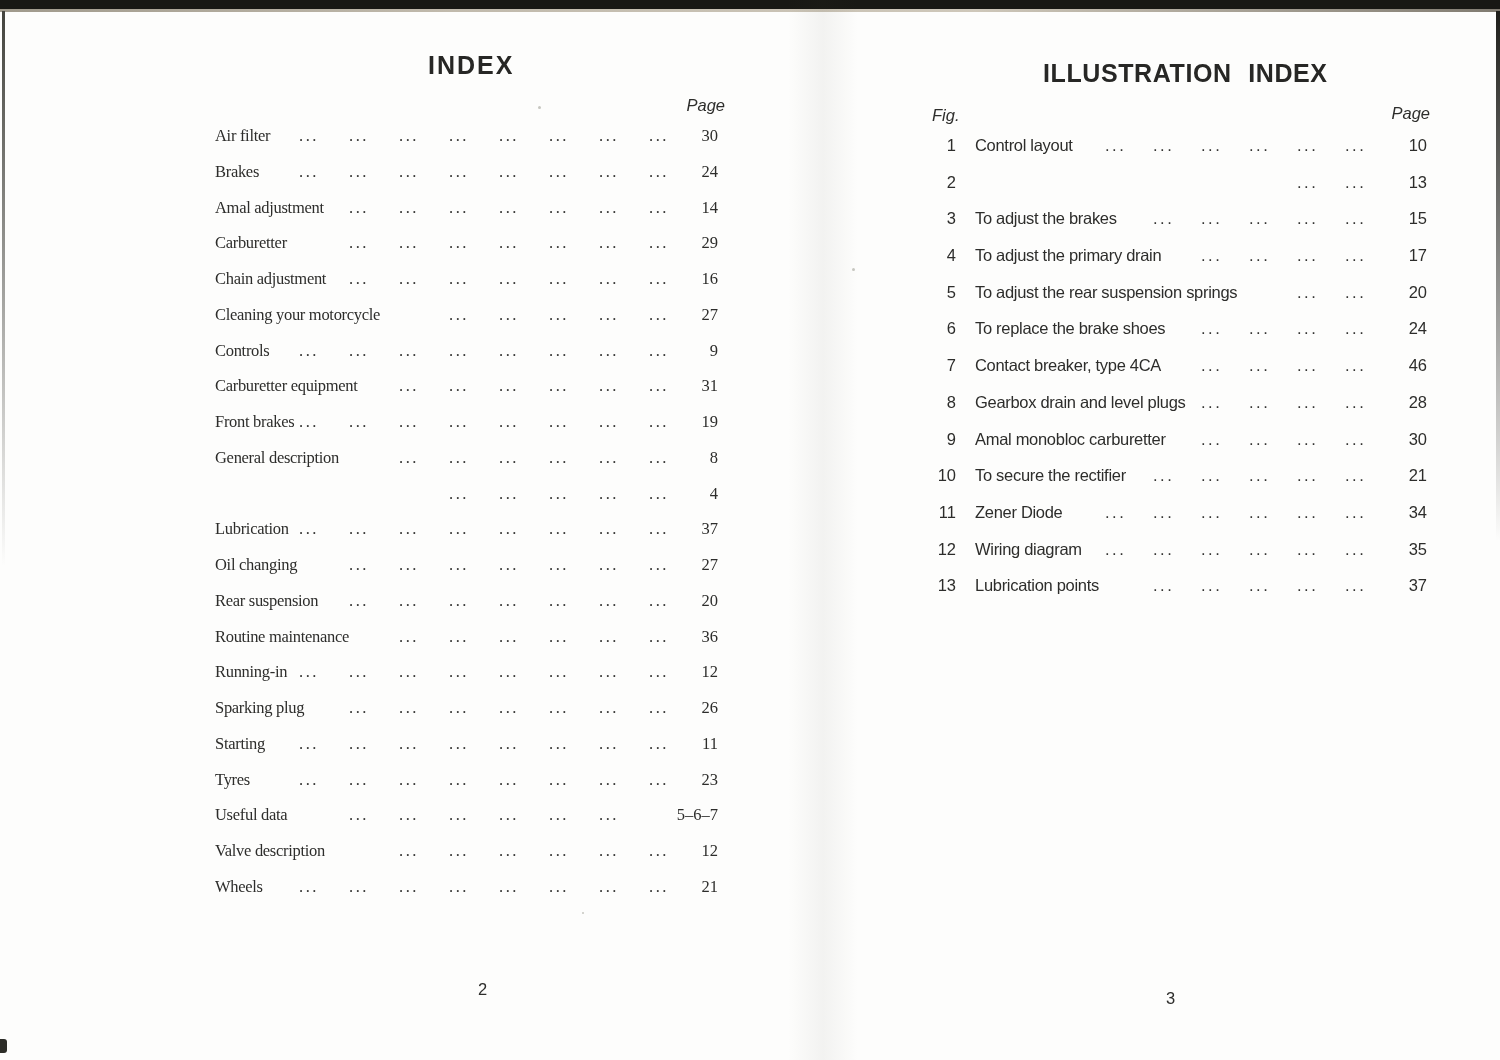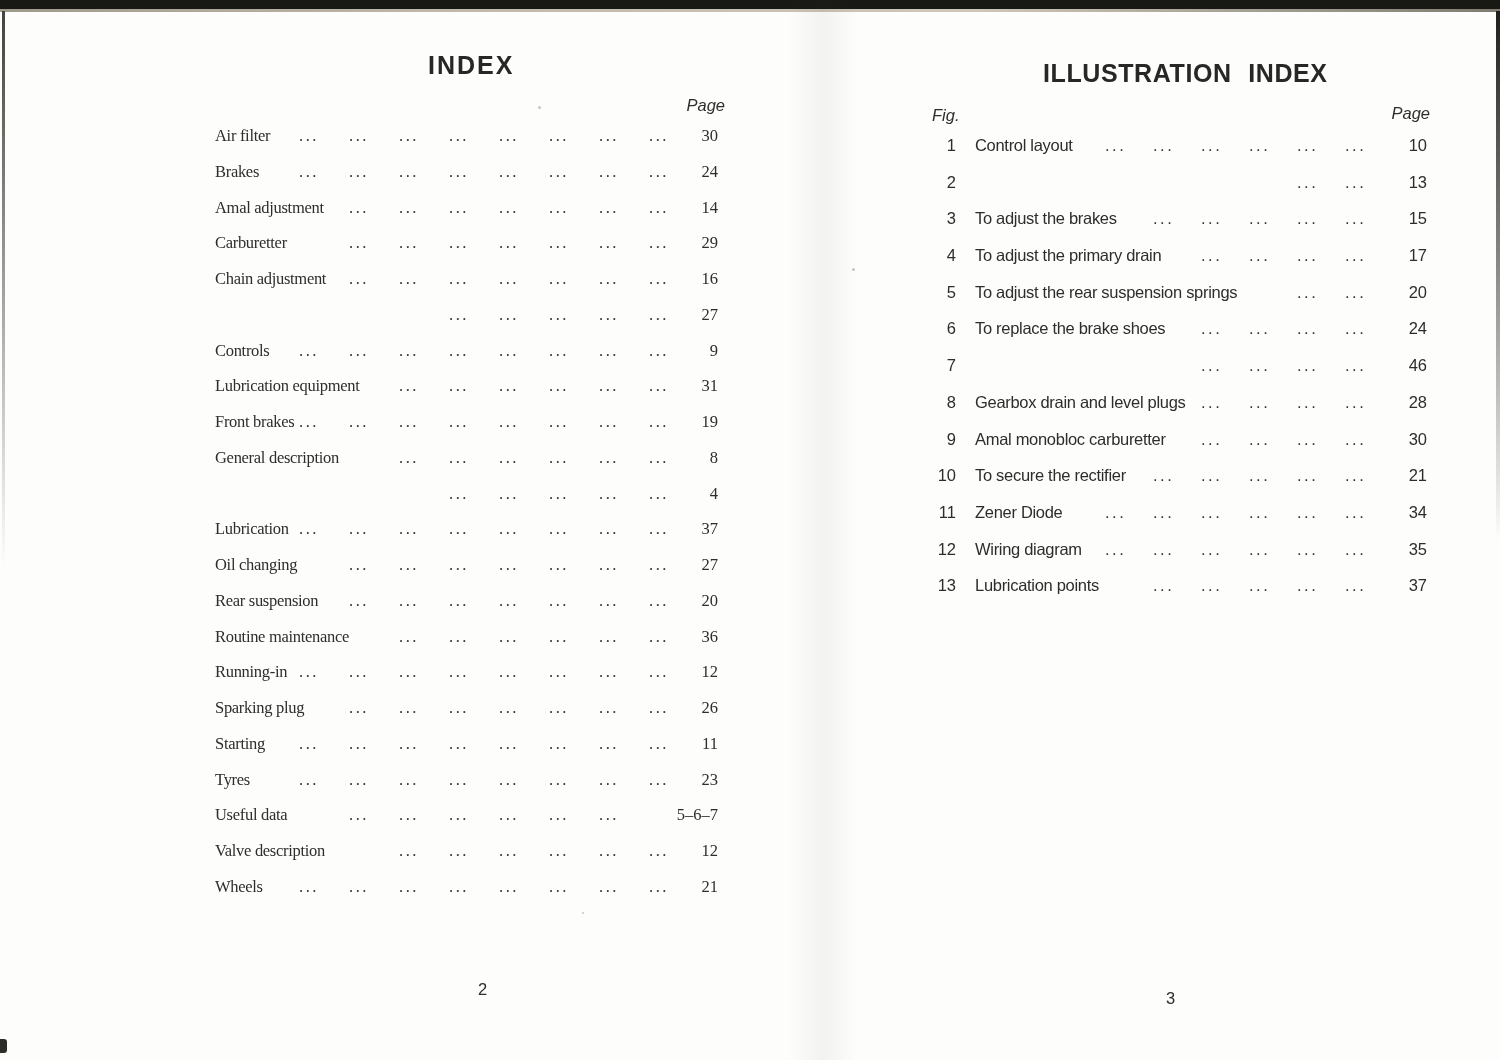--- a/index.html
+++ b/index.html
@@ -129,20 +129,21 @@
   <span class="dots" style="left: 134px;">...</span>
           <span class="dots" style="left: 184px;">...</span>
           <span class="dots" style="left: 234px;">...</span>
           <span class="dots" style="left: 284px;">...</span>
           <span class="dots" style="left: 334px;">...</span>
           <span class="dots" style="left: 384px;">...</span>
           <span class="dots" style="left: 434px;">...</span>
         </div>
         <div class="row">
 
+    <span class="label">Cleaning your motorcycle</span>
     <span class="pnum">27</span>
   <span class="dots" style="left: 234px;">...</span>
           <span class="dots" style="left: 284px;">...</span>
           <span class="dots" style="left: 334px;">...</span>
           <span class="dots" style="left: 384px;">...</span>
           <span class="dots" style="left: 434px;">...</span>
         </div>
         <div class="row">
 
     <span class="label">Controls</span>
@@ -151,21 +152,21 @@
           <span class="dots" style="left: 134px;">...</span>
           <span class="dots" style="left: 184px;">...</span>
           <span class="dots" style="left: 234px;">...</span>
           <span class="dots" style="left: 284px;">...</span>
           <span class="dots" style="left: 334px;">...</span>
           <span class="dots" style="left: 384px;">...</span>
           <span class="dots" style="left: 434px;">...</span>
         </div>
         <div class="row">
 
-    <span class="label">Lubrication equipment</span>
+    <span class="label">Carburetter equipment</span>
     <span class="pnum">31</span>
   <span class="dots" style="left: 184px;">...</span>
           <span class="dots" style="left: 234px;">...</span>
           <span class="dots" style="left: 284px;">...</span>
           <span class="dots" style="left: 334px;">...</span>
           <span class="dots" style="left: 384px;">...</span>
           <span class="dots" style="left: 434px;">...</span>
         </div>
         <div class="row">
 
@@ -390,20 +391,21 @@
     <span class="fig">6</span>
     <span class="label">To replace the brake shoes</span>
     <span class="pnum">24</span>
   <span class="dots" style="left: 266px;">...</span>
           <span class="dots" style="left: 314px;">...</span>
           <span class="dots" style="left: 362px;">...</span>
           <span class="dots" style="left: 410px;">...</span>
         </div>
         <div class="row">
     <span class="fig">7</span>
+    <span class="label">Contact breaker, type 4CA</span>
     <span class="pnum">46</span>
   <span class="dots" style="left: 266px;">...</span>
           <span class="dots" style="left: 314px;">...</span>
           <span class="dots" style="left: 362px;">...</span>
           <span class="dots" style="left: 410px;">...</span>
         </div>
         <div class="row">
     <span class="fig">8</span>
     <span class="label">Gearbox drain and level plugs</span>
     <span class="pnum">28</span>

